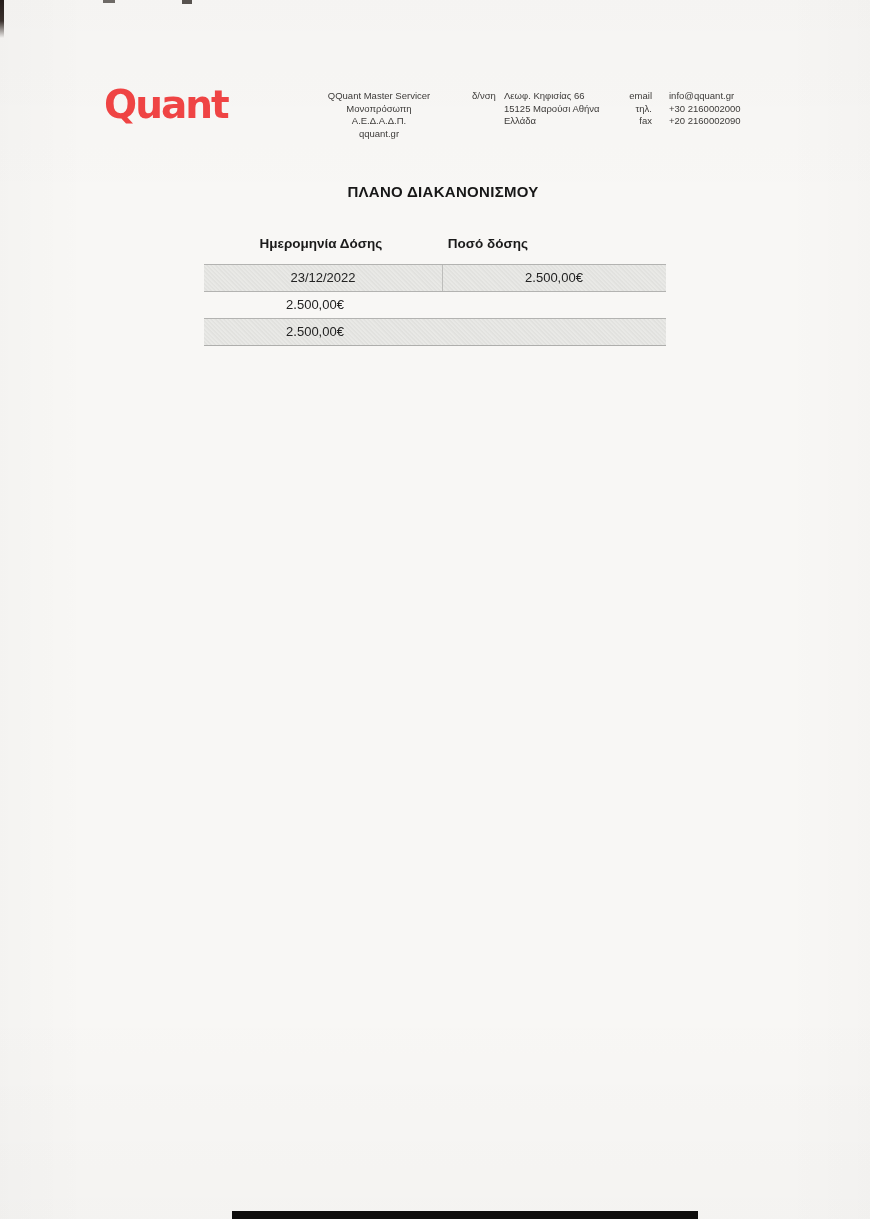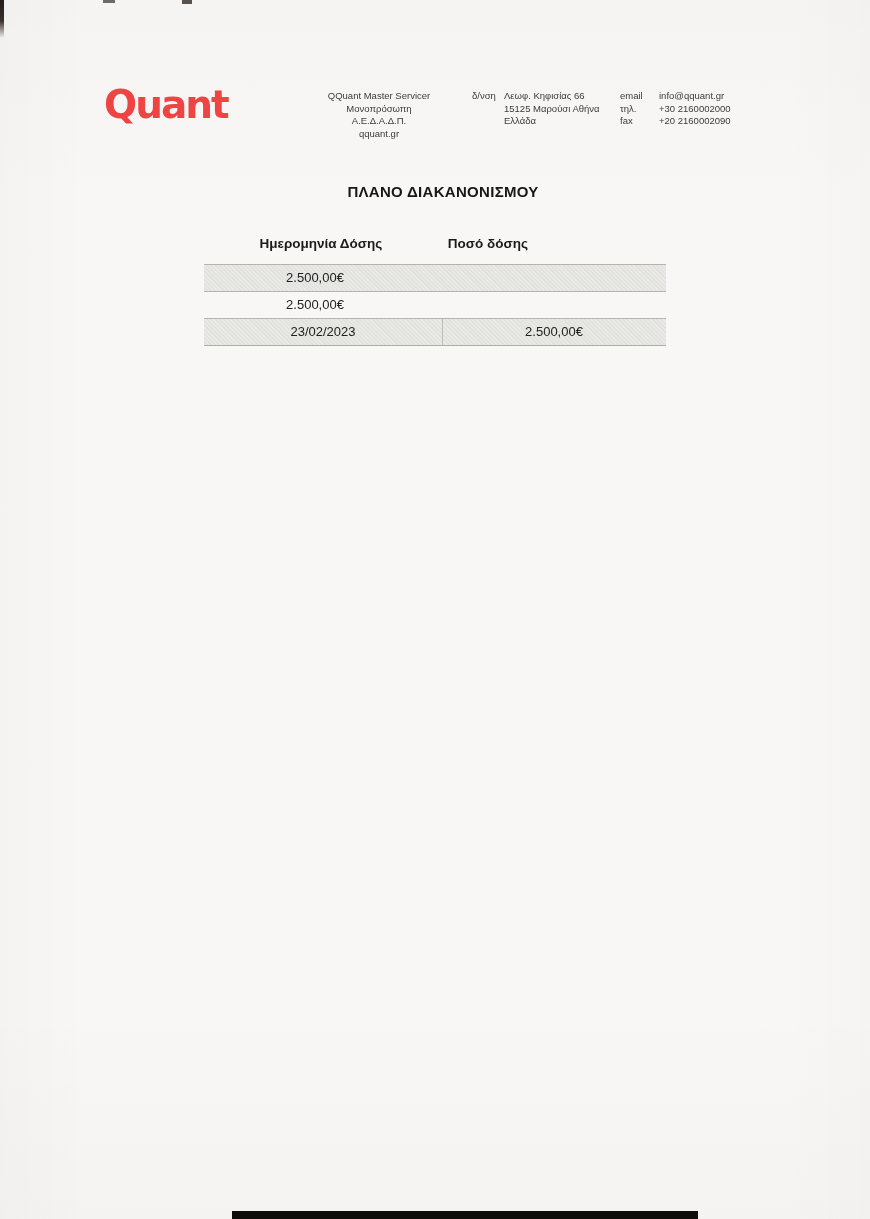--- a/index.html
+++ b/index.html
@@ -32,21 +32,21 @@
   }
   .small-text { font-size: 9.5px; line-height: 12.5px; color: #3c3a38; }
   .company-block {
     position: absolute; left: 320px; top: 90px; width: 118px;
     text-align: center;
   }
   .addr-label { position: absolute; left: 472px; top: 90px; }
   .addr-block { position: absolute; left: 504px; top: 90px; }
   .contact-block { position: absolute; left: 620px; top: 90px; }
   .contact-row { display: flex; }
-  .contact-row .c-label { width: 32px; margin-right: 7px; }
+  .contact-row .c-label { width: 32px; text-align: right; margin-right: 17px; }
 
   
   .doc-title {
     position: absolute; left: 204px; top: 183px; width: 478px;
     text-align: center;
     font-size: 15px; font-weight: bold; letter-spacing: 0.3px; color: #171717;
   }
 
   
   .tbl-header {
@@ -111,22 +111,22 @@
 
 <div class="doc-title">ΠΛΑΝΟ ΔΙΑΚΑΝΟΝΙΣΜΟΥ</div>
 
 <div class="tbl-header">
   <div class="h-cell-1">Ημερομηνία Δόσης</div>
   <div class="h-cell-2">Ποσό δόσης</div>
 </div>
 
 <div class="tbl-body">
   <div class="t-row shaded">
+    <div class="t-cell c1">23/12/2022</div>
     <div class="t-cell c2">2.500,00€</div>
   </div>
   <div class="t-row">
     <div class="t-cell c2">2.500,00€</div>
   </div>
   <div class="t-row shaded">
-    <div class="t-cell c1">23/02/2023</div>
     <div class="t-cell c2">2.500,00€</div>
   </div>
 </div>
 
 </body></html>

